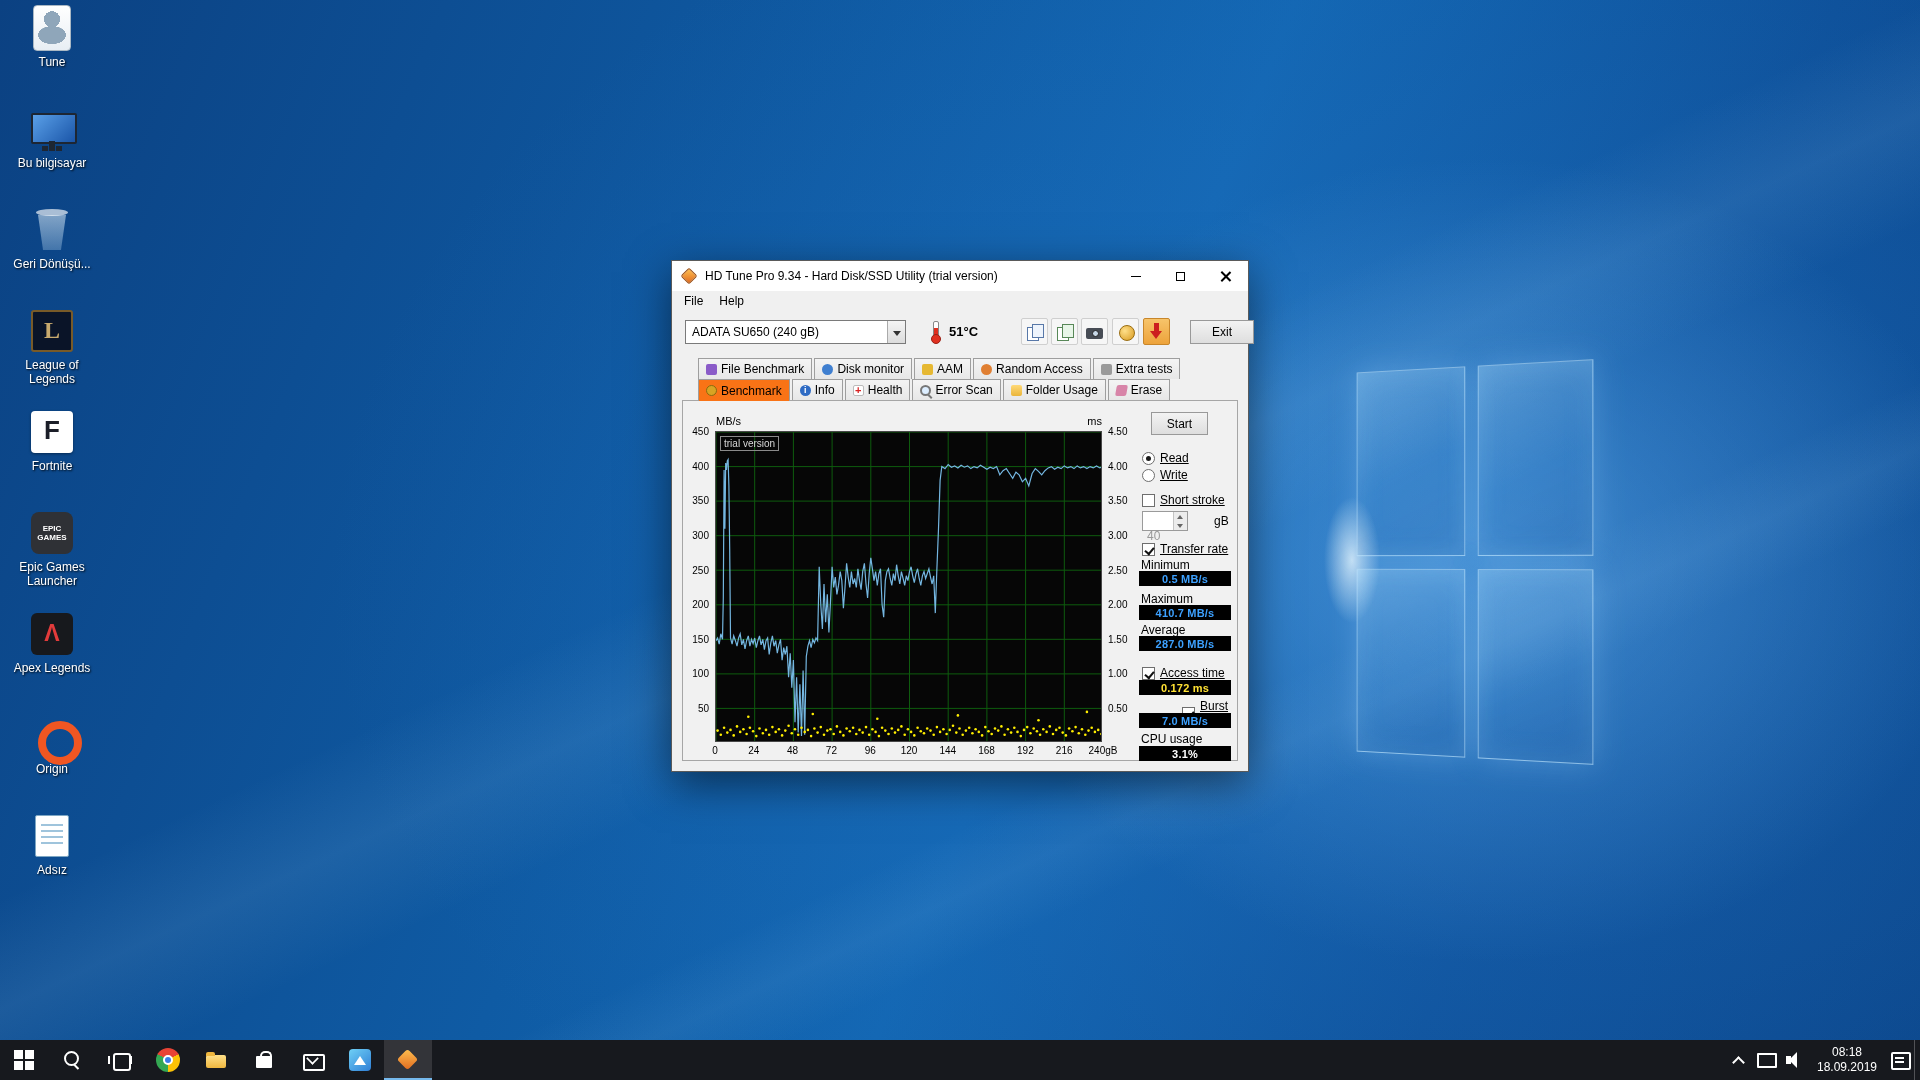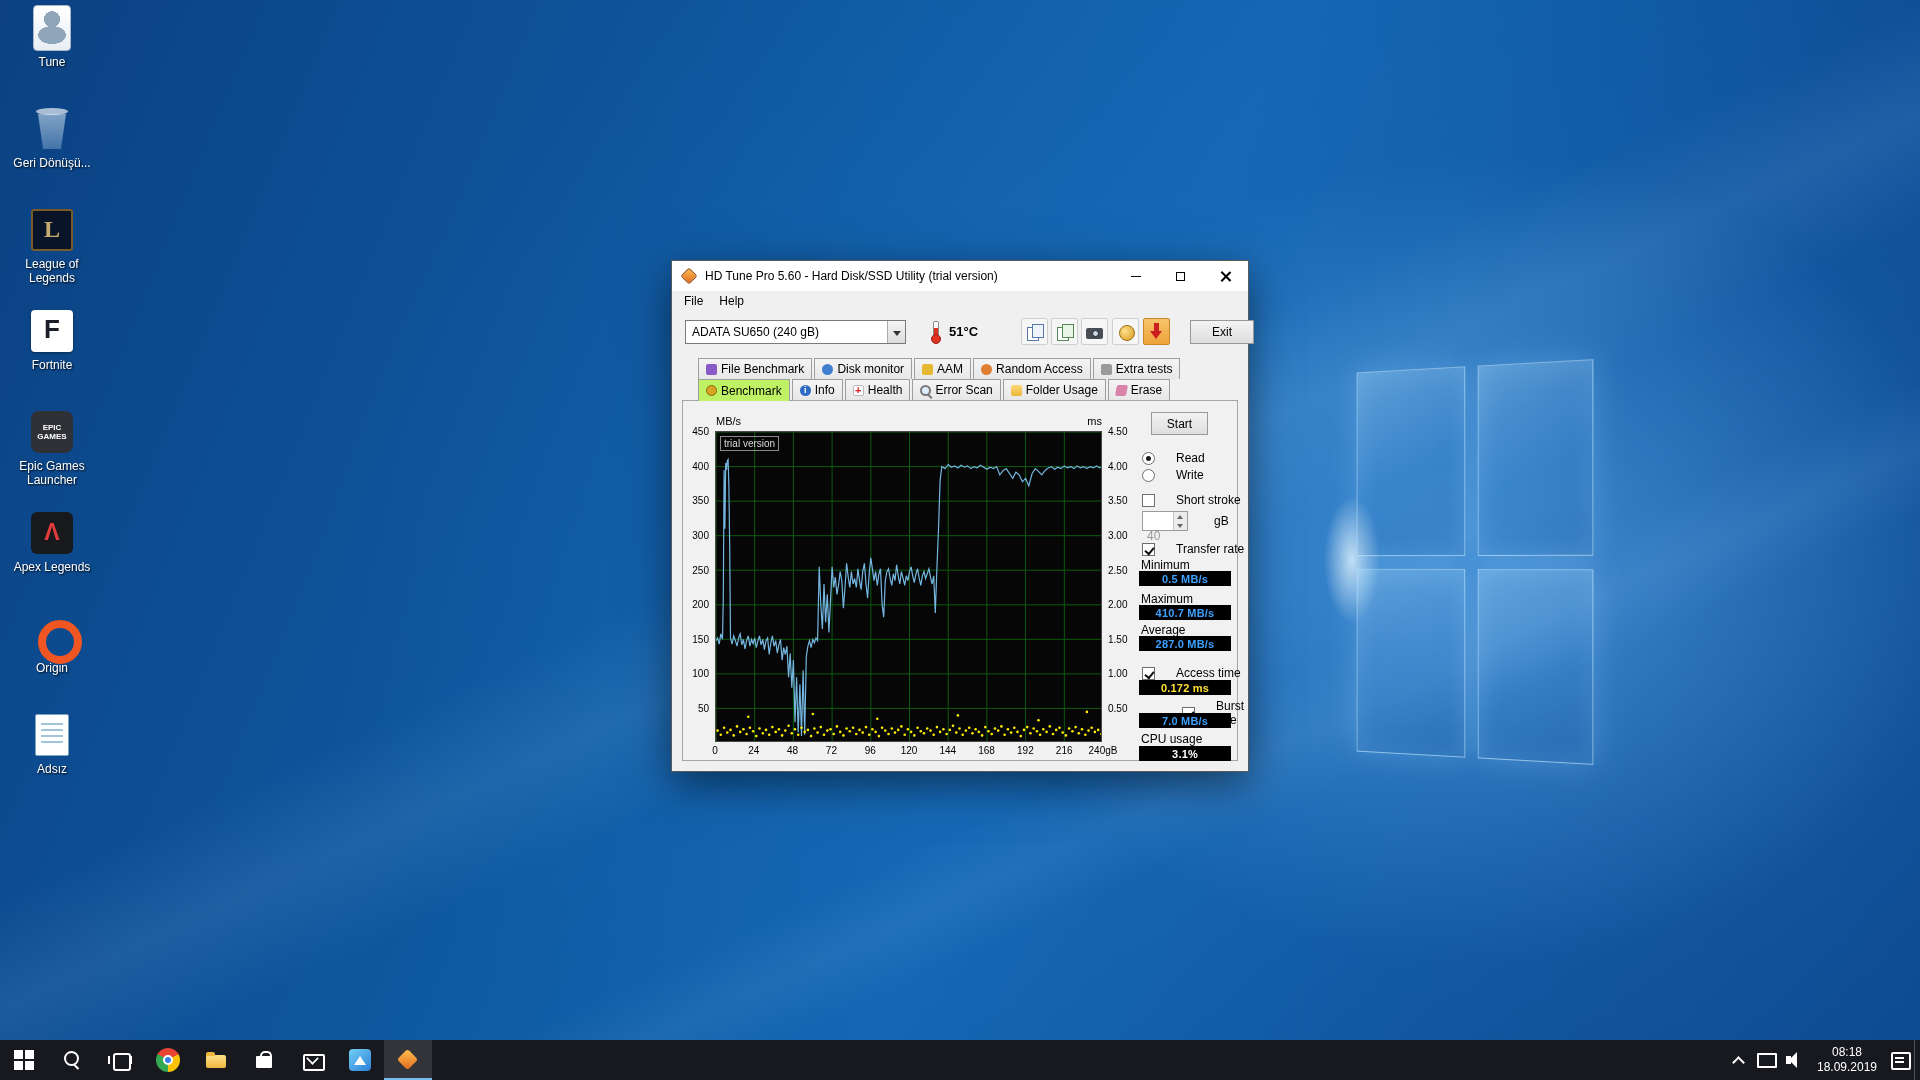--- a/index.html
+++ b/index.html
@@ -79,21 +79,21 @@
 .ico-down::after{content:"";position:absolute;left:6px;top:12px;border-left:6.5px solid transparent;border-right:6.5px solid transparent;border-top:8px solid #cc1f1f;}
 .btn{display:flex;align-items:center;justify-content:center;background:linear-gradient(#f3f3f3,#dedede);border:1px solid #999;font-size:12px;}
 .exit{position:absolute;left:518px;top:8px;width:64px;height:24px;}
 .start{position:absolute;left:479px;top:151px;width:57px;height:23px;}
 .pane{position:absolute;left:10px;top:139px;right:10px;bottom:10px;background:#f1f1f1;border:1px solid #a6a6a6;}
 .tabrow{position:absolute;left:26px;display:flex;}
 .tabrow1{top:97px;}
 .tabrow2{top:118px;}
 .tab{height:21px;display:flex;align-items:center;gap:4px;padding:0 7px;font-size:12px;background:linear-gradient(#f4f4f4,#e7e7e7);border:1px solid #9e9e9e;border-bottom:none;white-space:nowrap;}
 .tab + .tab{margin-left:2px;}
-.tab.active{background:#bef264;height:22px;position:relative;z-index:6;}
+.tab.active{background:#f97316;height:22px;position:relative;z-index:6;}
 .ti{width:11px;height:11px;border-radius:2px;display:inline-block;position:relative;flex:none;}
 .ic-filebench{background:#8a5bc8;}
 .ic-diskmon{background:#3f7fd0;border-radius:50%;}
 .ic-aam{background:#e6b832;}
 .ic-random{background:#e07f32;border-radius:50%;}
 .ic-extra{background:#9a9a9a;}
 .ic-benchmark{background:#d8a423;border-radius:50%;border:1px solid #8a6a10;}
 .ic-info{background:#2e6bc4;border-radius:50%;}
 .ic-info::after{content:"i";color:#fff;font-size:9px;font-weight:bold;position:absolute;left:0;right:0;top:0;text-align:center;line-height:11px;}
 .ic-health{background:#fff;border:1px solid #bbb;}
@@ -113,21 +113,21 @@
 .ytl{left:4px;width:35px;}
 .ytl .ytick{height:0;text-align:right;}
 .ytl .ytick span{display:block;transform:translateY(-50%);padding-right:2px;}
 .ytr{left:434px;width:36px;}
 .ytr .ytick{height:0;}
 .ytr .ytick span{display:block;transform:translateY(-50%);padding-left:2px;}
 .xticks{position:absolute;left:43px;top:484px;width:388px;display:flex;justify-content:space-between;font-size:10px;}
 .xtick{width:0;}
 .xtick span{display:inline-block;transform:translateX(-50%);white-space:nowrap;}
 
-.ctl{position:absolute;display:flex;align-items:center;gap:21px;font-size:12px;left:470px;}
+.ctl{position:absolute;display:flex;align-items:center;gap:5px;font-size:12px;left:470px;text-decoration:underline;}
 .read{top:190px;}.write{top:207px;}
 .shortstroke{top:232px;}
 .transferrate{top:281px;}
 .accesstime{top:405px;}
 .burstrate{top:438px;padding-left:40px;}
 .rb{width:13px;height:13px;border:1px solid #6e6e6e;border-radius:50%;background:#fff;position:relative;flex:none;}
 .rb.checked::after{content:"";position:absolute;inset:3px;border-radius:50%;background:#1a1a1a;}
 .cb{width:13px;height:13px;background:#fff;border:1px solid #6e6e6e;position:relative;flex:none;}
 .cb.checked::after{content:"";position:absolute;left:2px;top:3px;width:7px;height:4px;border-left:2px solid #111;border-bottom:2px solid #111;transform:rotate(-50deg);}
 .spin{position:absolute;left:470px;top:250px;width:46px;height:20px;background:#fff;border:1px solid #9a9a9a;display:flex;}
@@ -191,20 +191,24 @@
     <div class="wpane"></div>
   </div>
 
   <div class="desk-icons">
 
   <div class="dicon">
         <div class="art di-user"></div>
         <div class="lbl">Tune</div>
       </div>
       <div class="dicon">
+        <div class="art di-pc"></div>
+        <div class="lbl">Bu bilgisayar</div>
+      </div>
+      <div class="dicon">
         <div class="art di-recycle"></div>
         <div class="lbl">Geri Dönüşü...</div>
       </div>
       <div class="dicon">
         <div class="art di-lol"></div>
         <div class="lbl">League of Legends</div>
       </div>
       <div class="dicon">
         <div class="art di-fortnite"></div>
         <div class="lbl">Fortnite</div>
@@ -223,21 +227,21 @@
       </div>
       <div class="dicon">
         <div class="art di-file"></div>
         <div class="lbl">Adsız</div>
       </div>
     </div>
 
   <div class="win">
     <div class="titlebar">
       <div class="wicon"></div>
-      <div class="wtitle">HD Tune Pro 5.60 - Hard Disk/SSD Utility (trial version)</div>
+      <div class="wtitle">HD Tune Pro 9.34 - Hard Disk/SSD Utility (trial version)</div>
       <div class="wbtns">
         <div class="wbtn">
             <span class="ic-min"></span>
           </div>
         <div class="wbtn">
             <span class="ic-max"></span>
           </div>
         <div class="wbtn">
             <span class="ic-close"></span>
           </div>

